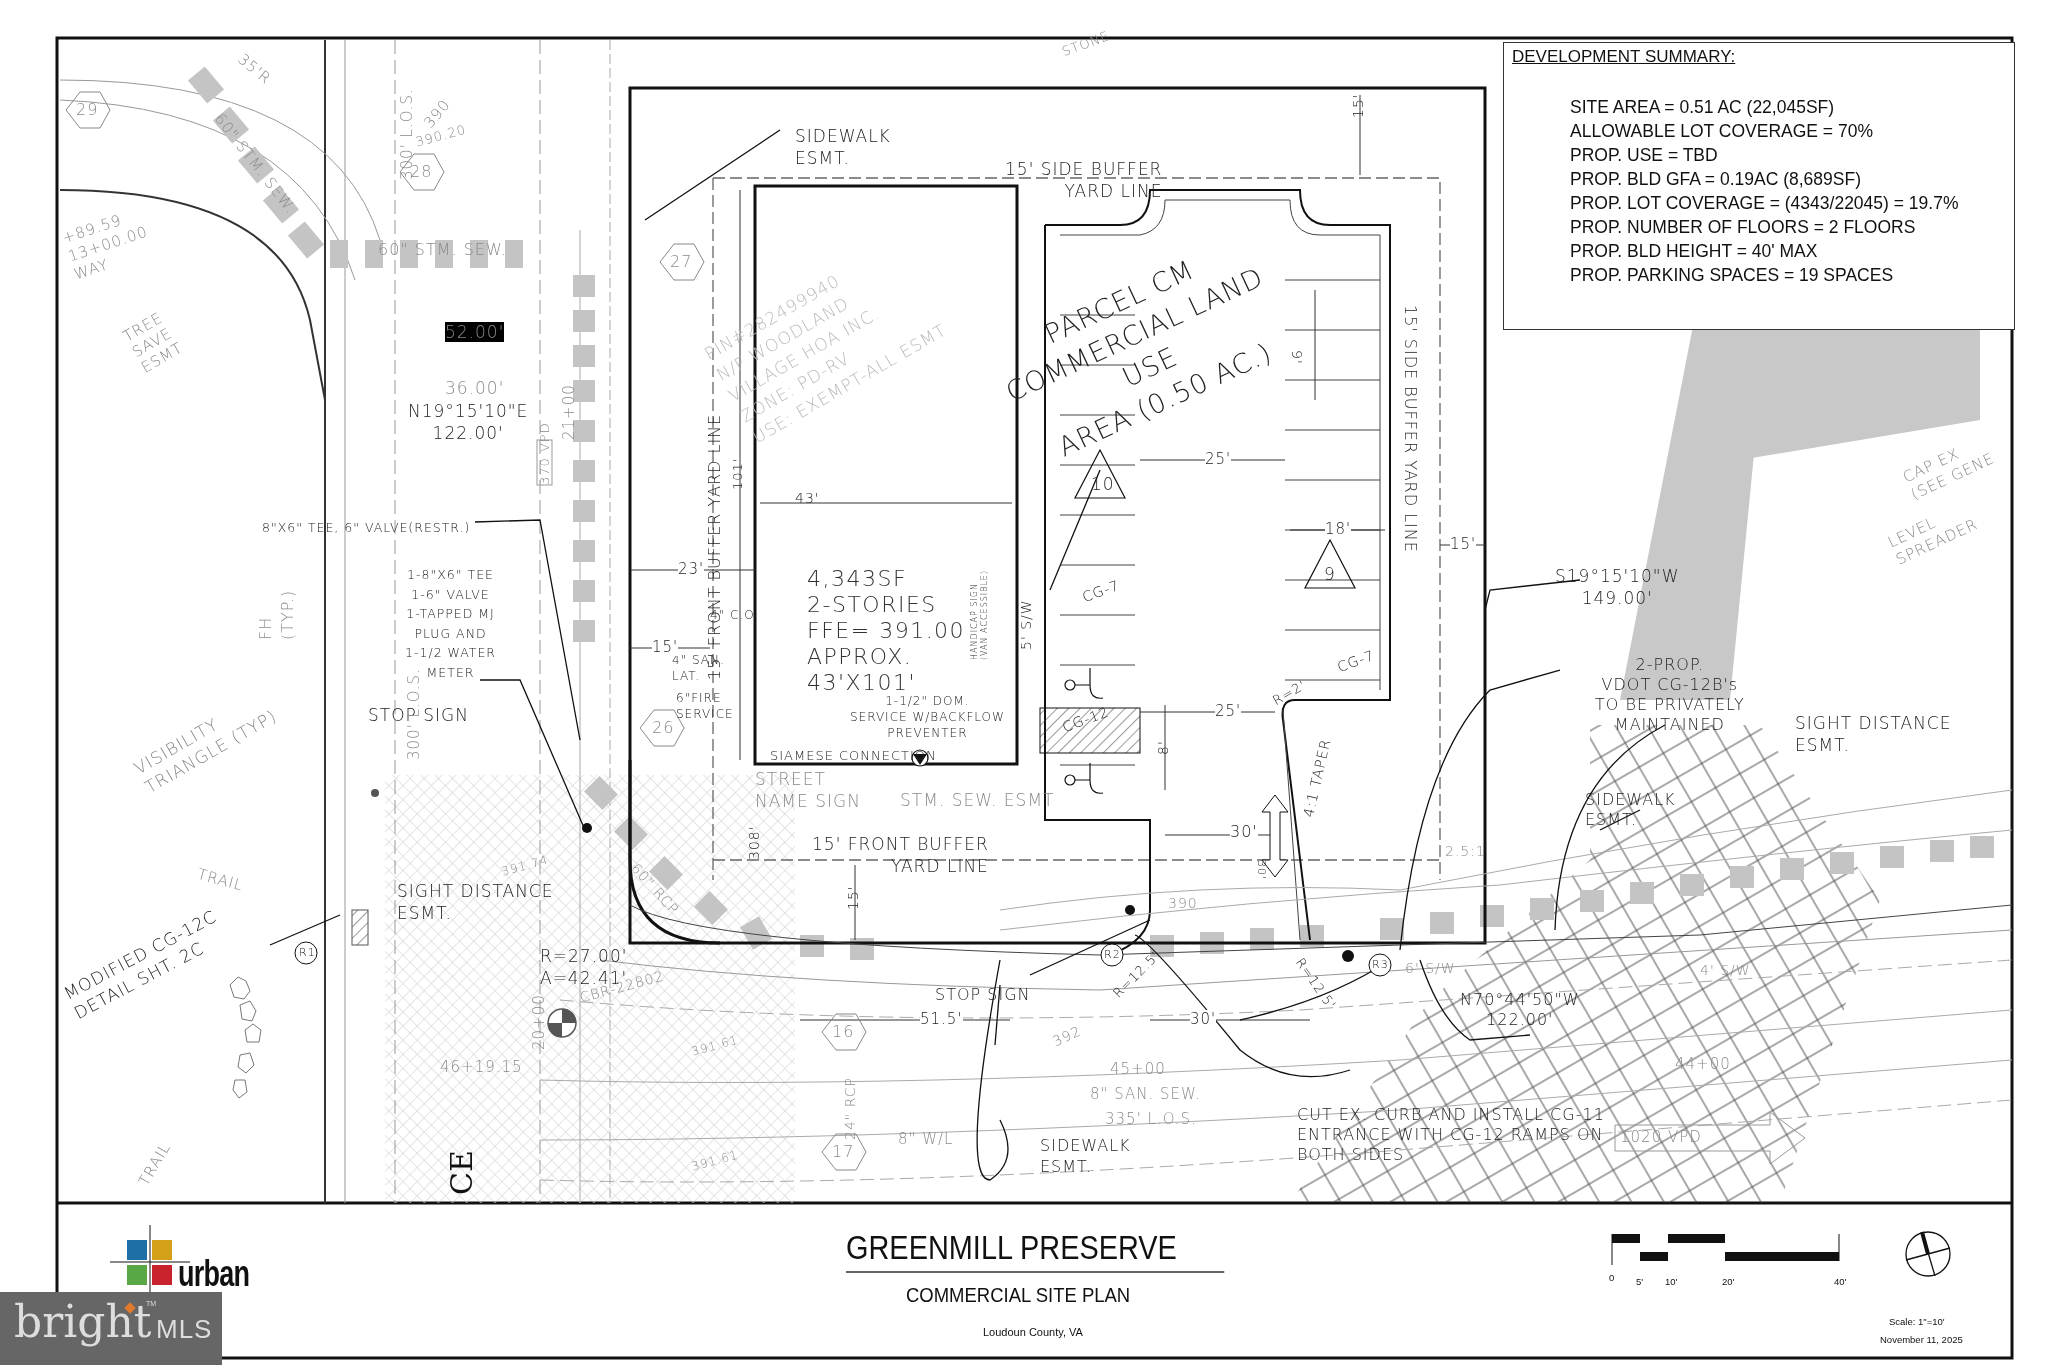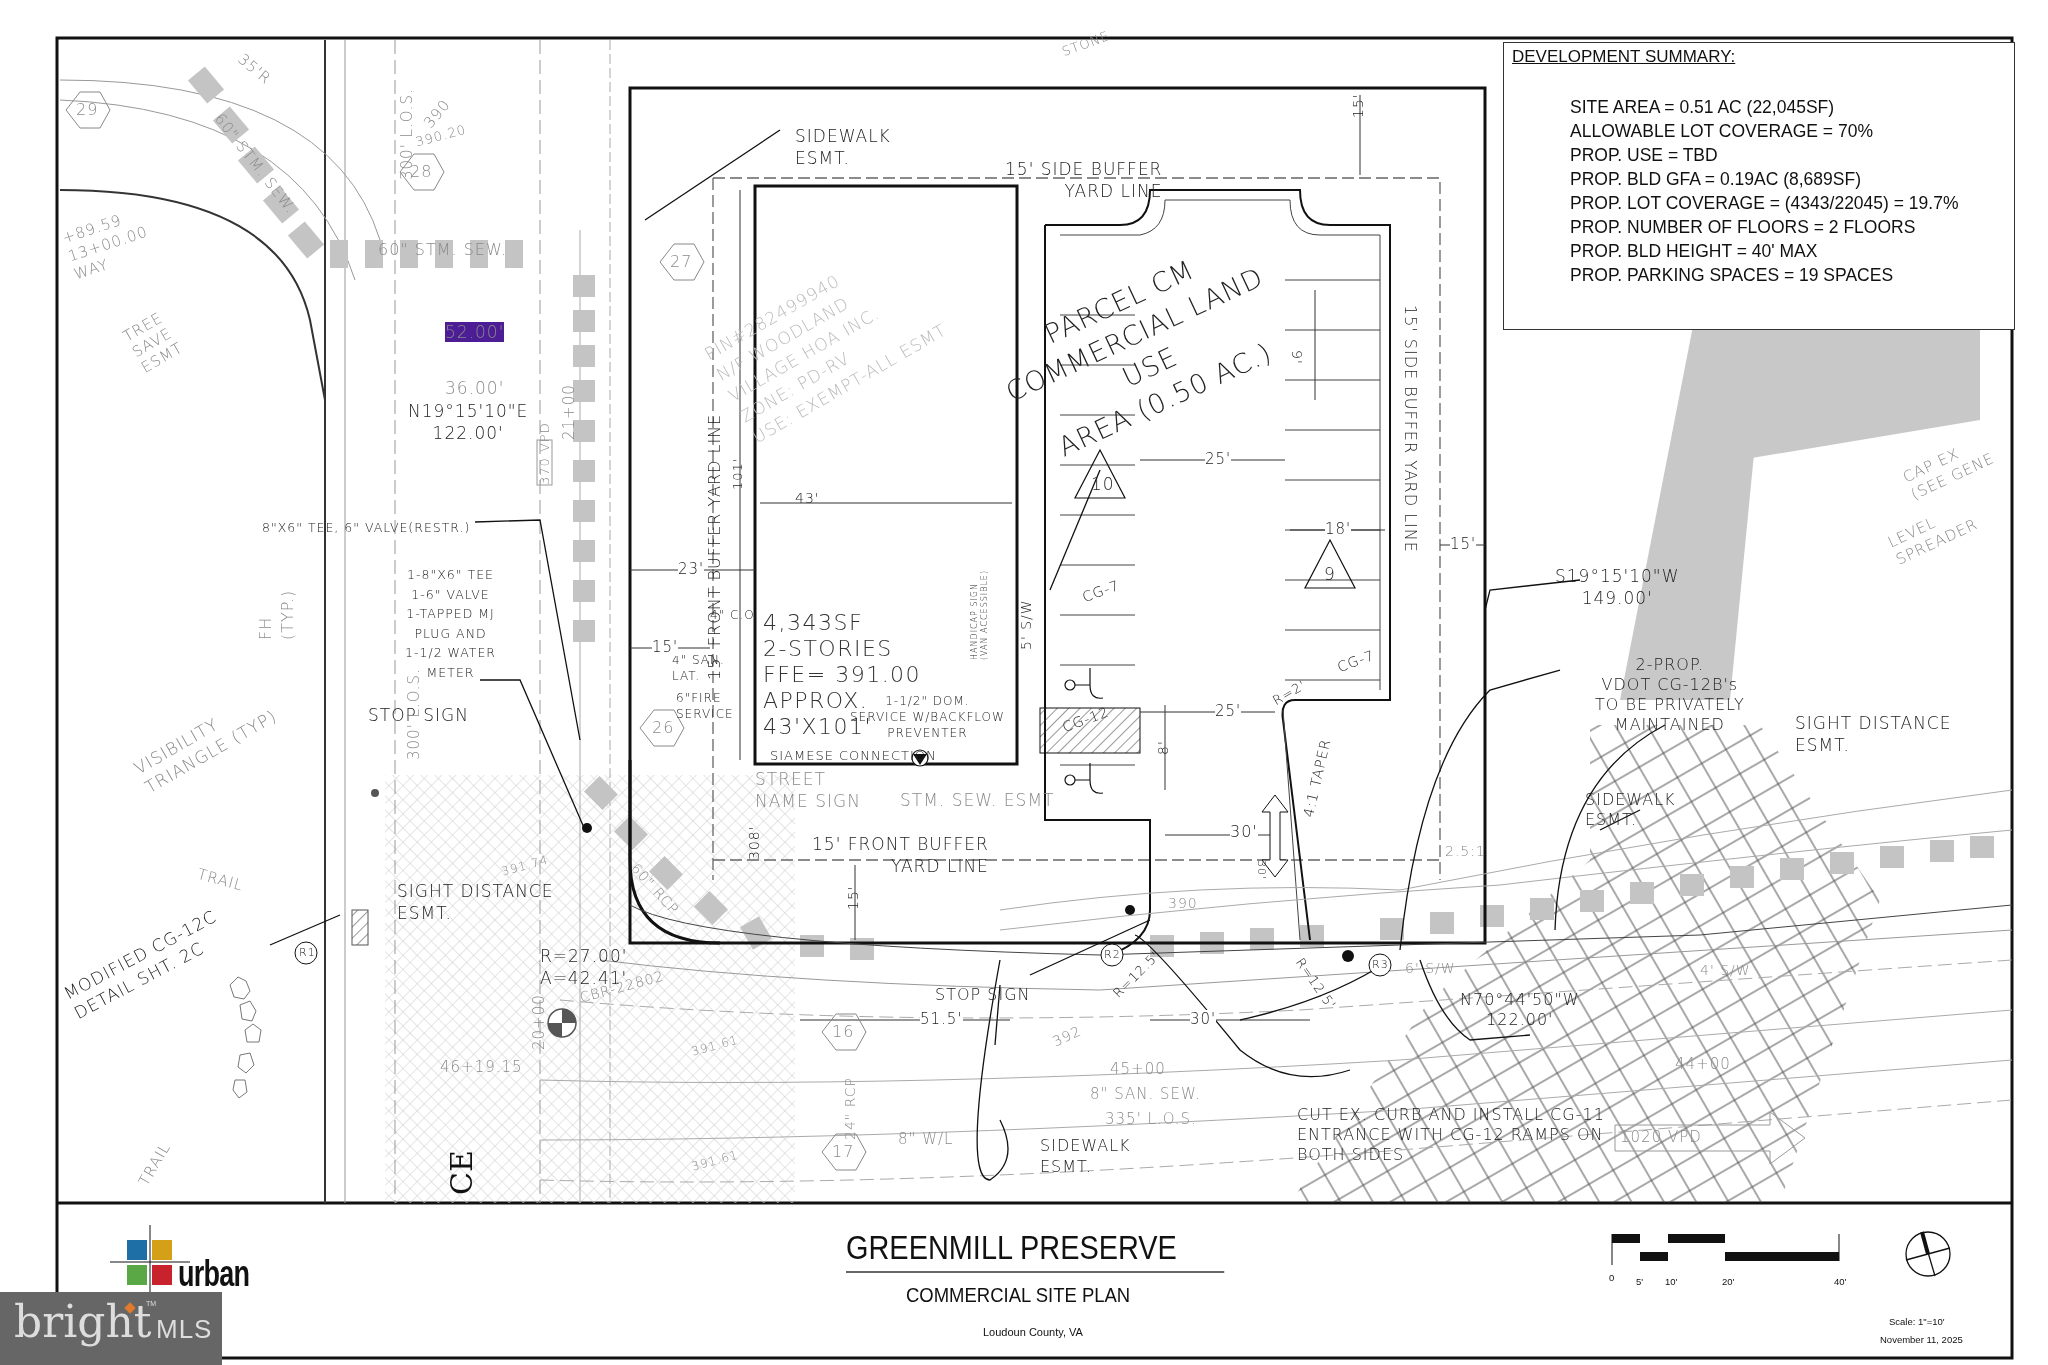--- a/index.html
+++ b/index.html
@@ -17,21 +17,21 @@
   .location{position:absolute;left:983px;top:1326px;font-size:11px;}
   .scalebar-label{position:absolute;font-size:9.5px;}
   .scale-text{position:absolute;left:1889px;top:1316px;font-size:9.5px;}
   .date-text{position:absolute;left:1880px;top:1334px;font-size:9.5px;}
   .urban-text{position:absolute;left:178px;top:1253px;font-size:36px;font-weight:bold;transform:scaleX(0.75);transform-origin:left top;letter-spacing:-1px;}
   .watermark{position:absolute;left:0;top:1292px;width:222px;height:76px;background:#666;}
   .wm-bright{position:absolute;left:14px;top:4px;font-family:"DejaVu Serif",serif;font-size:44px;color:#ddd;}
   .wm-mls{position:absolute;left:156px;top:22px;font-size:26px;color:#ddd;letter-spacing:1px;}
   .wm-tm{position:absolute;left:146px;top:8px;font-size:7px;color:#ddd;}
   .road-name{position:absolute;font-family:"DejaVu Serif","Liberation Serif",serif;font-size:33px;color:#111;text-align:center;line-height:44px;}
-  .bldg-text{position:absolute;left:763px;top:566px;font-size:22px;line-height:26px;color:#333;font-family:"DejaVu Sans",sans-serif;font-weight:300;letter-spacing:1.5px;margin-top:44px;}
+  .bldg-text{position:absolute;left:807px;top:566px;font-size:22px;line-height:26px;color:#333;font-family:"DejaVu Sans",sans-serif;font-weight:300;letter-spacing:1.5px;}
   .margin-note{position:absolute;left:34px;top:880px;font-size:7px;color:#888;transform:rotate(-90deg);transform-origin:left top;white-space:nowrap;}
 </style>
 </head>
 <body>
 
 <svg class="plan" width="2048" height="1365" viewBox="0 0 2048 1365">
   <defs>
     <pattern id="hatch" width="10" height="10" patternUnits="userSpaceOnUse" patternTransform="rotate(45)">
       <line x1="0" y1="0" x2="0" y2="10" stroke="#ccc" stroke-width="1"></line>
       <line x1="0" y1="0" x2="10" y2="0" stroke="#ccc" stroke-width="1"></line>
@@ -480,21 +480,21 @@
 <div class="cad g" style="left:76px;top:100px;font-size:16px;">29</div>
 <div class="cad g" style="left:410px;top:162px;font-size:16px;">28</div>
 <div class="cad g" style="left:670px;top:252px;font-size:16px;">27</div>
 <div class="cad g" style="left:652px;top:718px;font-size:16px;">26</div>
 <div class="cad g" style="left:832px;top:1022px;font-size:16px;">16</div>
 <div class="cad g" style="left:832px;top:1142px;font-size:16px;">17</div>
 
 <div class="cad k" style="left:1091px;top:474px;font-size:17px;">10</div>
 <div class="cad k" style="left:1324px;top:564px;font-size:17px;">9</div>
 
-<div class="cad g" style="left:445px;top:322px;font-size:17px;background:#4c1d95;">52.00'</div>
+<div class="cad g" style="left:445px;top:322px;font-size:17px;background:#000000;">52.00'</div>
 <div class="cad g" style="left:445px;top:378px;font-size:17px;background:#fff;">36.00'</div>
 <div class="cad k" style="left:678px;top:560px;font-size:15px;background:#fff;">23'</div>
 <div class="cad k" style="left:652px;top:638px;font-size:15px;background:#fff;">15'</div>
 <div class="cad k" style="left:1350px;top:118px;font-size:14px;transform:rotate(-90deg);transform-origin:left top;">15'</div>
 <div class="cad k" style="left:1450px;top:535px;font-size:15px;background:#fff;">15'</div>
 <div class="cad k" style="left:845px;top:910px;font-size:14px;transform:rotate(-90deg);transform-origin:left top;">15'</div>
 <div class="cad k" style="left:1205px;top:450px;font-size:15px;background:#fff;">25'</div>
 <div class="cad k" style="left:1215px;top:702px;font-size:15px;background:#fff;">25'</div>
 <div class="cad k" style="left:1325px;top:520px;font-size:15px;background:#fff;">18'</div>
 <div class="cad k" style="left:1305px;top:350px;font-size:14px;transform:rotate(90deg);transform-origin:left top;">9'</div>

